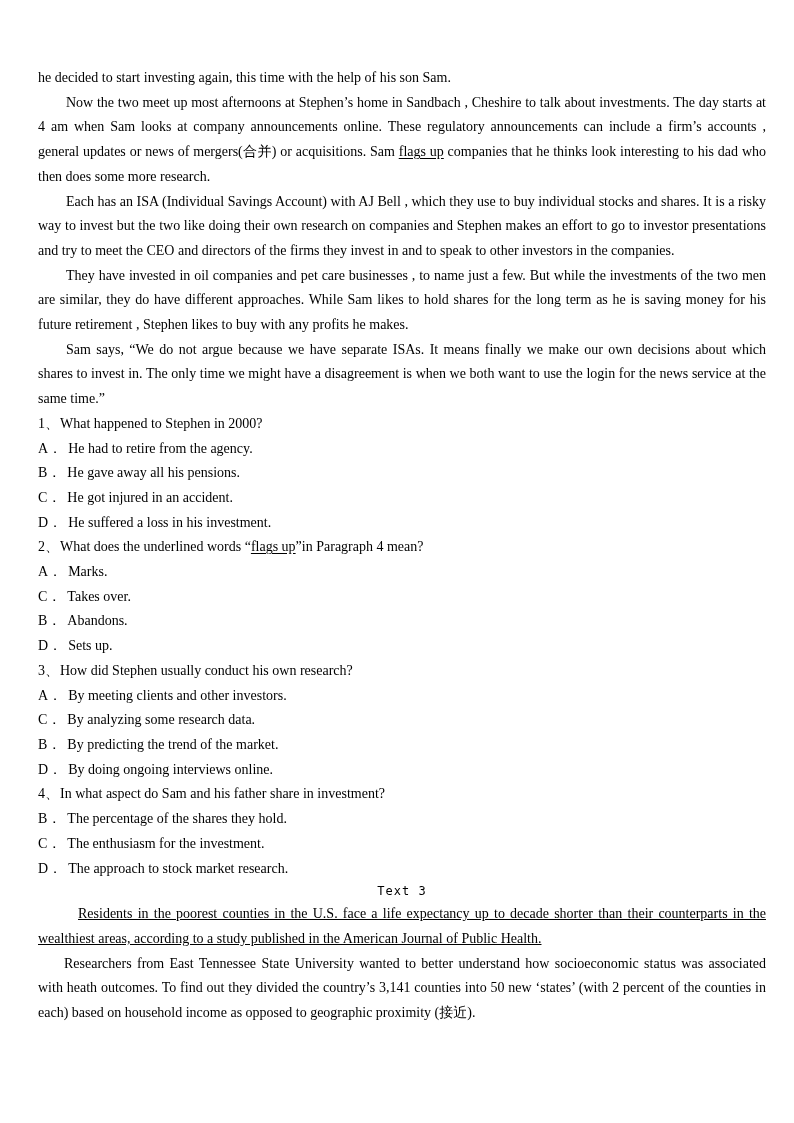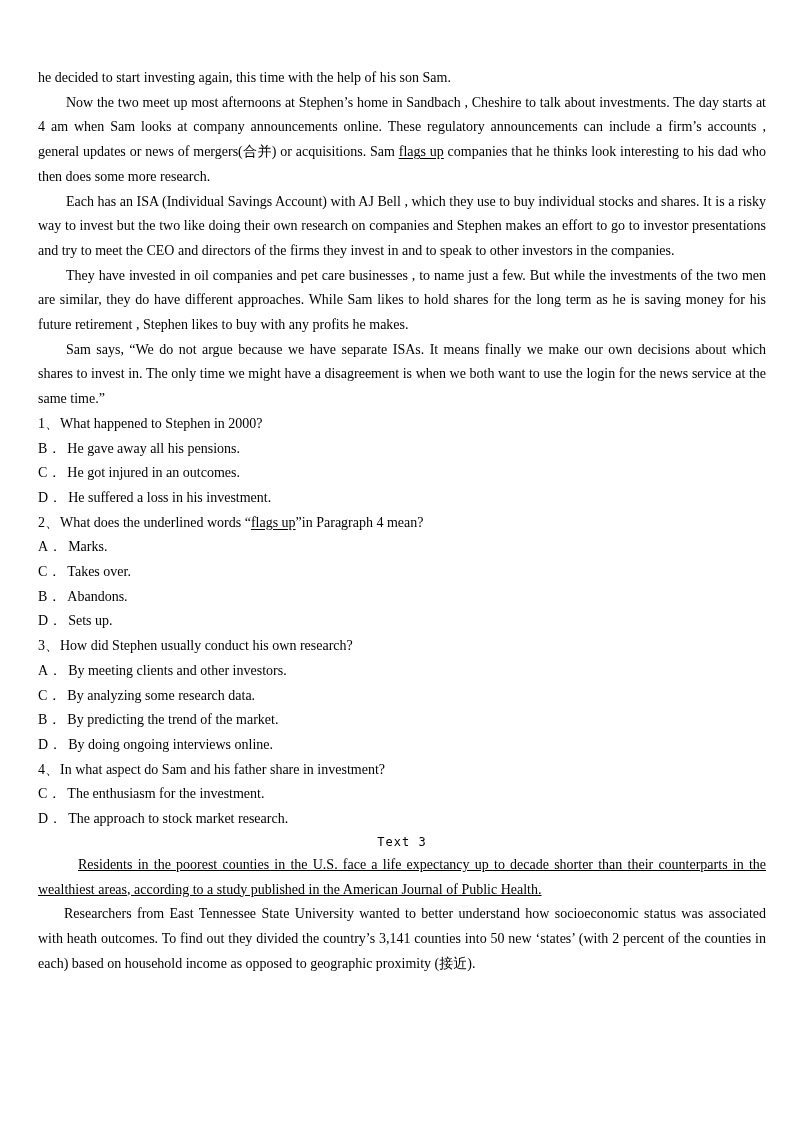--- a/index.html
+++ b/index.html
@@ -44,40 +44,42 @@
   <section class="article">
       <p class="para" style="text-indent: 0px;"><span>he decided to start investing again, this time with the help of his son Sam.</span></p>
       <p class="para" style="text-indent: 28px;"><span>Now the two meet up most afternoons at Stephen’s home in Sandbach , Cheshire to talk about investments. The day starts at 4 am when Sam looks at company announcements online. These regulatory announcements can include a firm’s accounts , general updates or news of mergers(合并) or acquisitions. Sam </span><span class="u">flags up</span><span> companies that he thinks look interesting to his dad who then does some more research.</span></p>
       <p class="para" style="text-indent: 28px;"><span>Each has an ISA (Individual Savings Account) with AJ Bell , which they use to buy individual stocks and shares. It is a risky way to invest but the two like doing their own research on companies and Stephen makes an effort to go to investor presentations and try to meet the CEO and directors of the firms they invest in and to speak to other investors in the companies.</span></p>
       <p class="para" style="text-indent: 28px;"><span>They have invested in oil companies and pet care businesses , to name just a few. But while the investments of the two men are similar, they do have different approaches. While Sam likes to hold shares for the long term as he is saving money for his future retirement , Stephen likes to buy with any profits he makes.</span></p>
       <p class="para" style="text-indent: 28px;"><span>Sam says, “We do not argue because we have separate ISAs. It means finally we make our own decisions about which shares to invest in. The only time we might have a disagreement is when we both want to use the login for the news service at the same time.”</span></p>
     </section>
   <section class="questions">
       <div>
         <p class="line stem"><span class="q-num">1、</span><span>What happened to Stephen in 2000?</span></p>
+        <p class="line option"><span class="opt-label">A．</span><span>He had to retire from the agency.</span></p>
         <p class="line option"><span class="opt-label">B．</span><span>He gave away all his pensions.</span></p>
-        <p class="line option"><span class="opt-label">C．</span><span>He got injured in an outcomes.</span></p>
+        <p class="line option"><span class="opt-label">C．</span><span>He got injured in an accident.</span></p>
         <p class="line option"><span class="opt-label">D．</span><span>He suffered a loss in his investment.</span></p>
       </div>
       <div>
         <p class="line stem"><span class="q-num">2、</span><span>What does the underlined words “</span><span class="u">flags up</span><span>”in Paragraph 4 mean?</span></p>
         <p class="line option"><span class="opt-label">A．</span><span>Marks.</span></p>
         <p class="line option"><span class="opt-label">C．</span><span>Takes over.</span></p>
         <p class="line option"><span class="opt-label">B．</span><span>Abandons.</span></p>
         <p class="line option"><span class="opt-label">D．</span><span>Sets up.</span></p>
       </div>
       <div>
         <p class="line stem"><span class="q-num">3、</span><span>How did Stephen usually conduct his own research?</span></p>
         <p class="line option"><span class="opt-label">A．</span><span>By meeting clients and other investors.</span></p>
         <p class="line option"><span class="opt-label">C．</span><span>By analyzing some research data.</span></p>
         <p class="line option"><span class="opt-label">B．</span><span>By predicting the trend of the market.</span></p>
         <p class="line option"><span class="opt-label">D．</span><span>By doing ongoing interviews online.</span></p>
       </div>
       <div>
         <p class="line stem"><span class="q-num">4、</span><span>In what aspect do Sam and his father share in investment?</span></p>
+        <p class="line option"><span class="opt-label">B．</span><span>The percentage of the shares they hold.</span></p>
         <p class="line option"><span class="opt-label">C．</span><span>The enthusiasm for the investment.</span></p>
         <p class="line option"><span class="opt-label">D．</span><span>The approach to stock market research.</span></p>
       </div>
     </section>
   <h3 class="heading">Text 3</h3>
   <section class="article">
       <p class="para" style="text-indent: 40px; text-decoration: underline;"><span>Residents in the poorest counties in the U.S. face a life expectancy up to decade shorter than their counterparts in the wealthiest areas, according to a study published in the American Journal of Public Health.</span></p>
       <p class="para" style="text-indent: 26px;"><span>Researchers from East Tennessee State University wanted to better understand how socioeconomic status was associated with heath outcomes. To find out they divided the country’s 3,141 counties into 50 new ‘states’ (with 2 percent of the counties in each) based on household income as opposed to geographic proximity (接近).</span></p>
     </section>
 </div>

